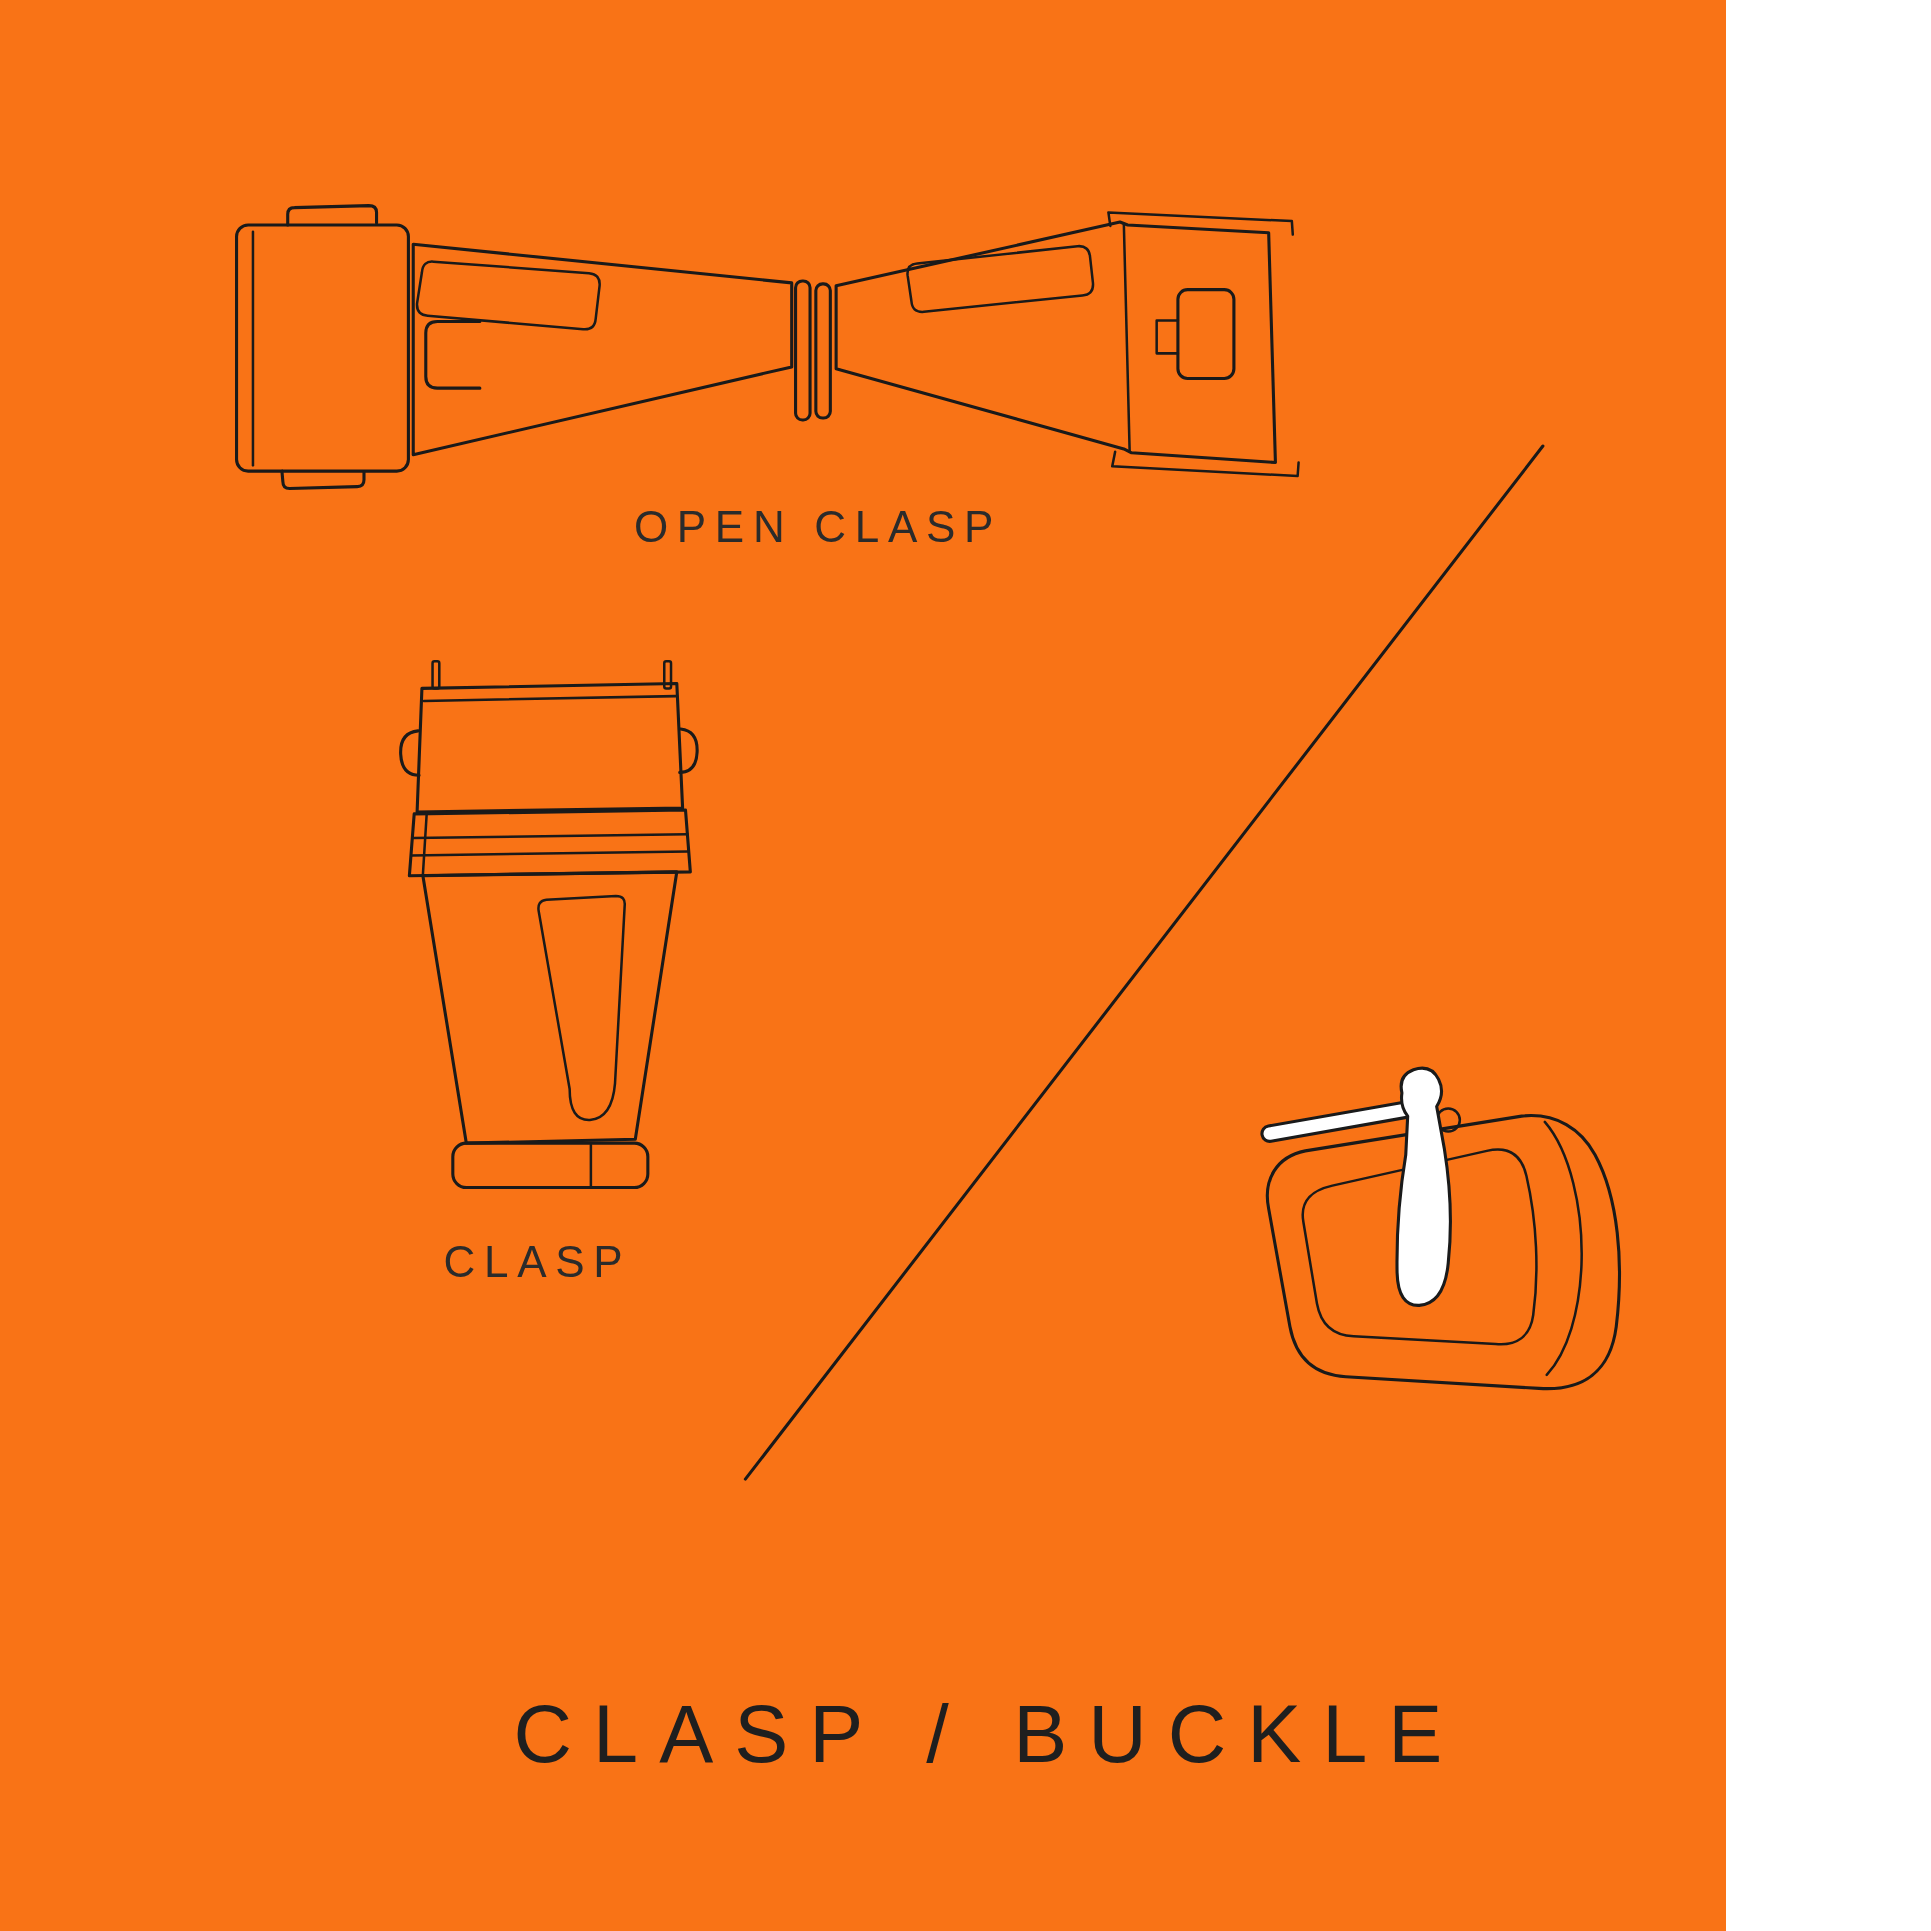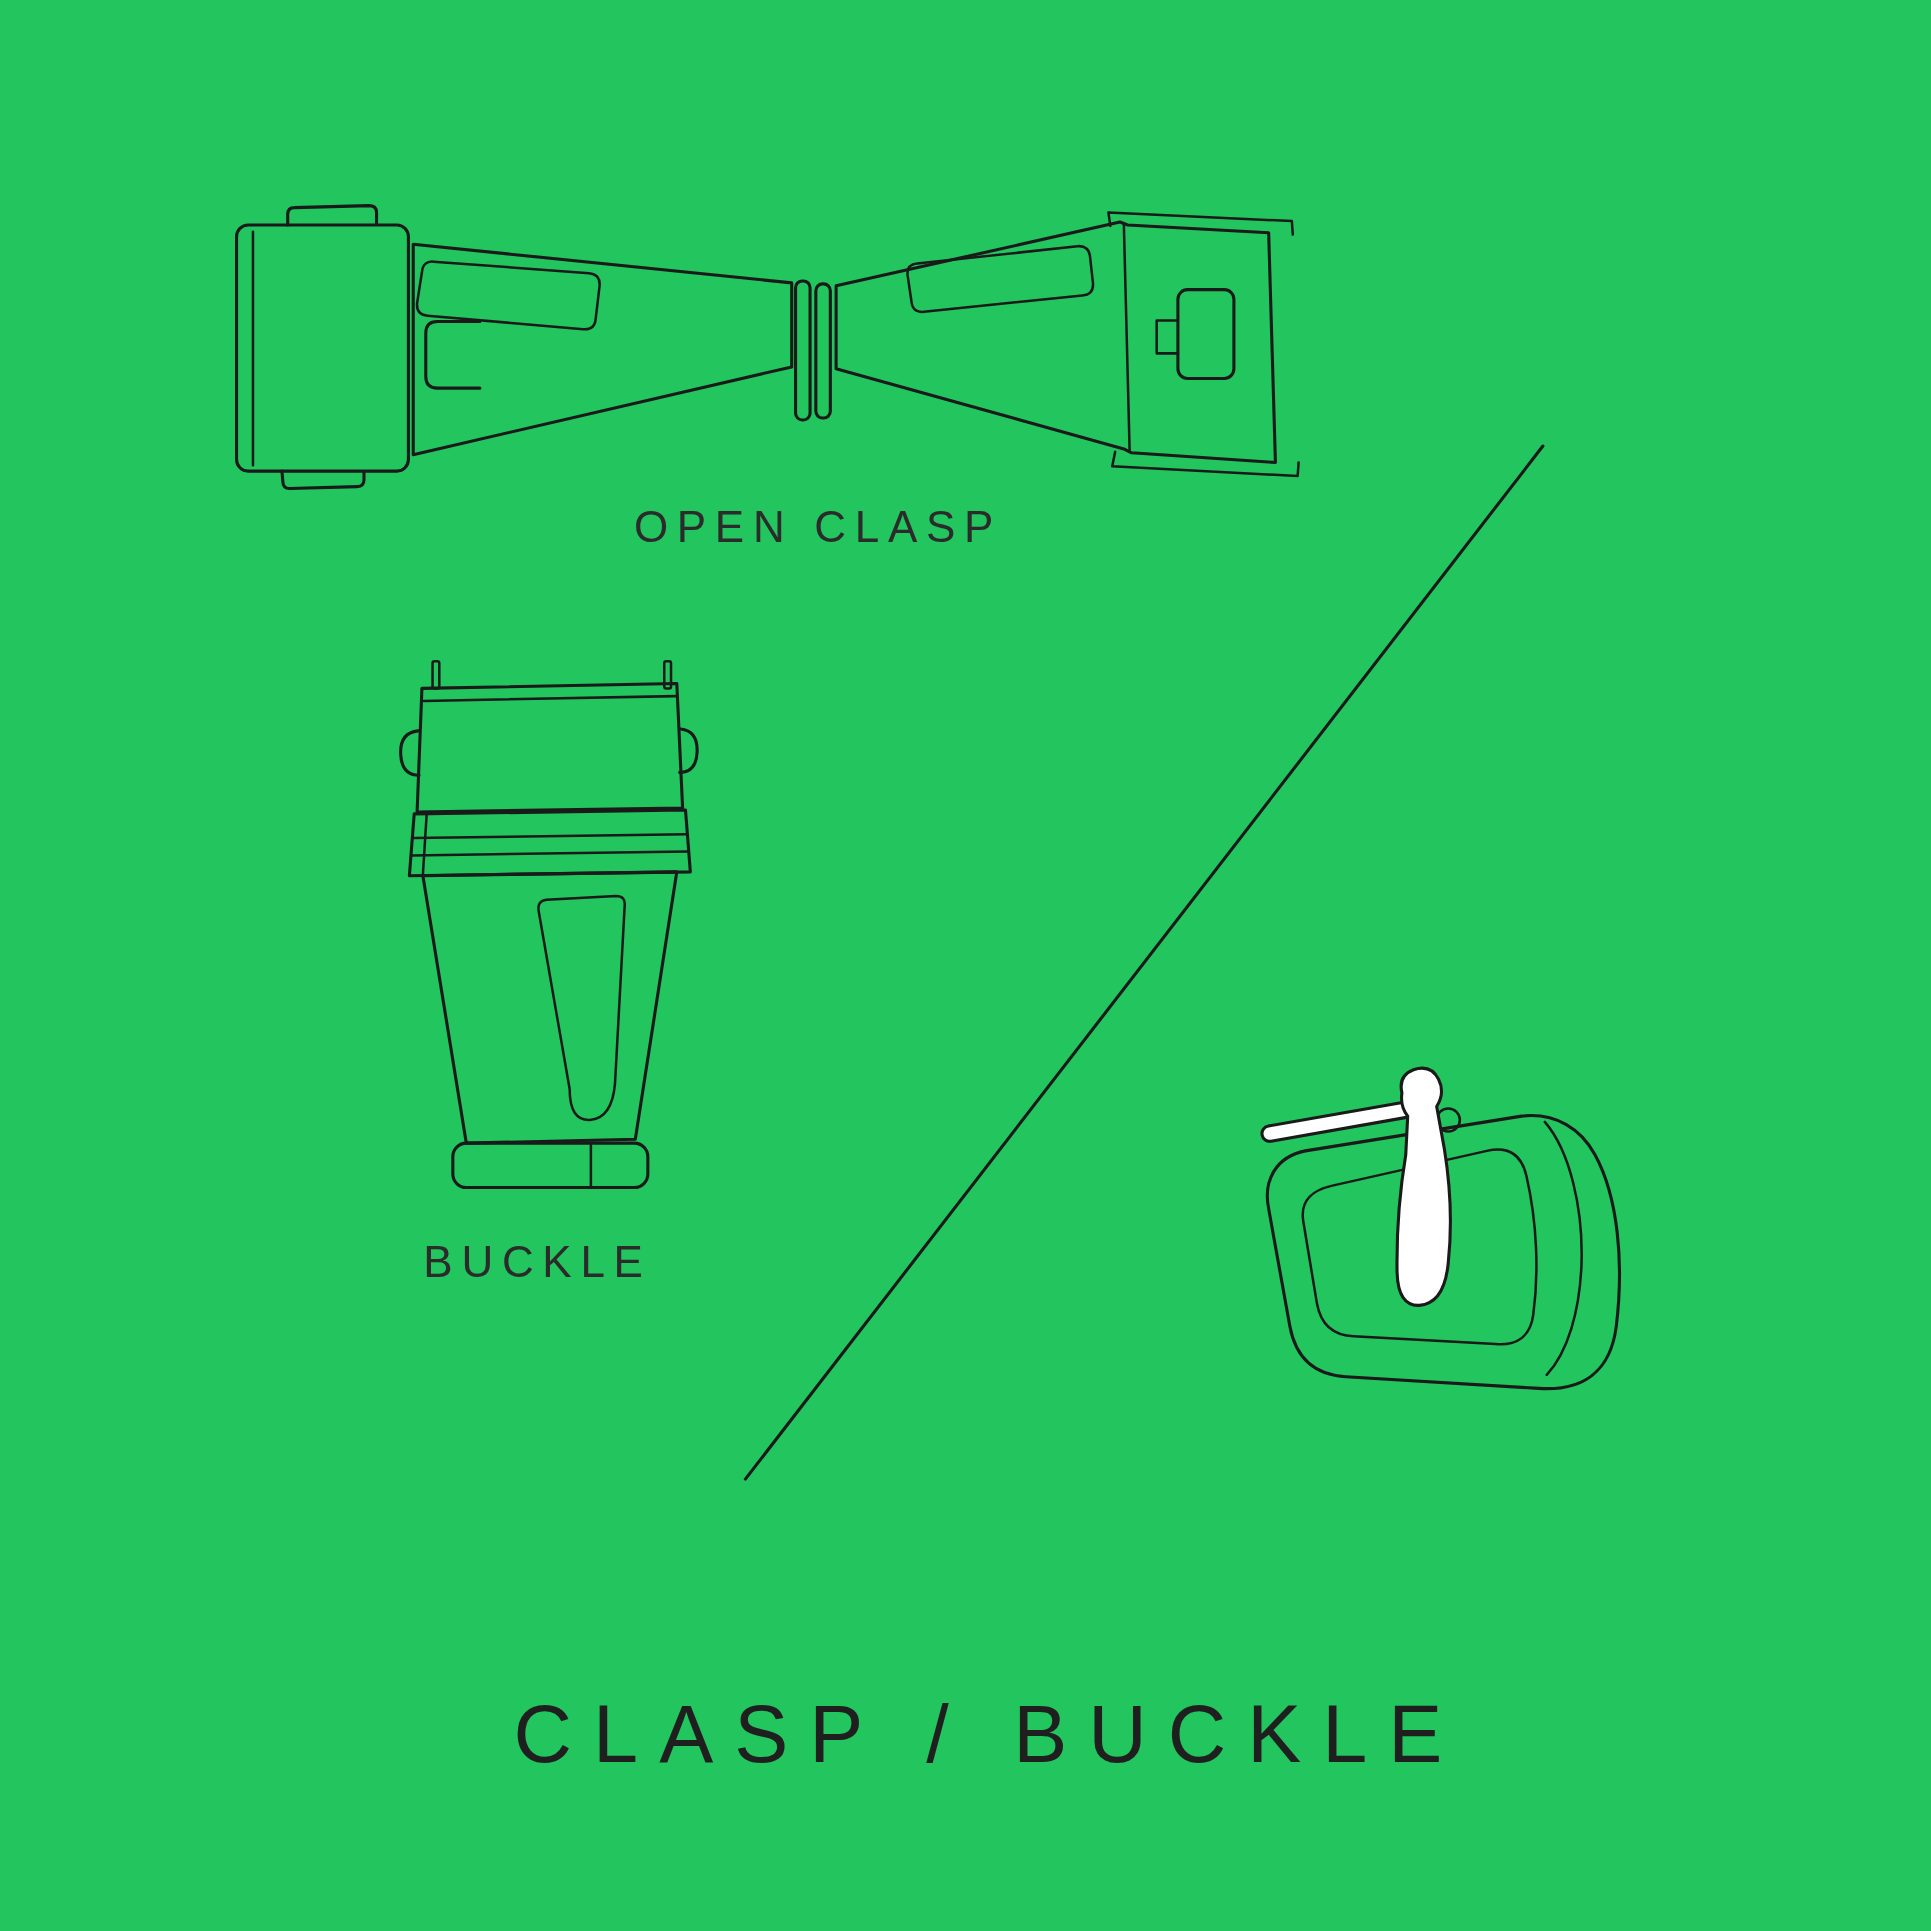--- a/index.html
+++ b/index.html
@@ -1,19 +1,19 @@
 <!DOCTYPE html>
 <html><head>
 <meta charset="utf-8">
 <style>
   html,body{margin:0;padding:0;background:#ffffff;}
   .canvas{
     position:relative;
-    width:1931px;height:1931px;
-    background:#22c55e;
+    width:1726px;height:1931px;
+    background:#f97316;
     overflow:hidden;
     font-family:"Liberation Sans", sans-serif;
   }
   svg.line-art{position:absolute;left:0;top:0;}
   svg.line-art path, svg.line-art rect, svg.line-art circle, svg.line-art line{
     fill:none;
     stroke:#1a1a1a;
     stroke-width:3.2;
     stroke-linecap:round;
     stroke-linejoin:round;
@@ -135,17 +135,17 @@
                Q 1506,1252 1500,1308
                Q 1496,1350 1470,1352
                Q 1448,1353 1447,1318
                Q 1446,1256 1456,1196
                L 1458,1156
                Q 1450,1146 1452,1132 Z"></path>
     </g>
   </svg>
 
   <div class="label label-open">OPEN CLASP</div>
-  <div class="label label-closed">BUCKLE</div>
+  <div class="label label-closed">CLASP</div>
   <h1 class="title">CLASP / BUCKLE</h1>
 
 </div>
 
 
 </body></html>

